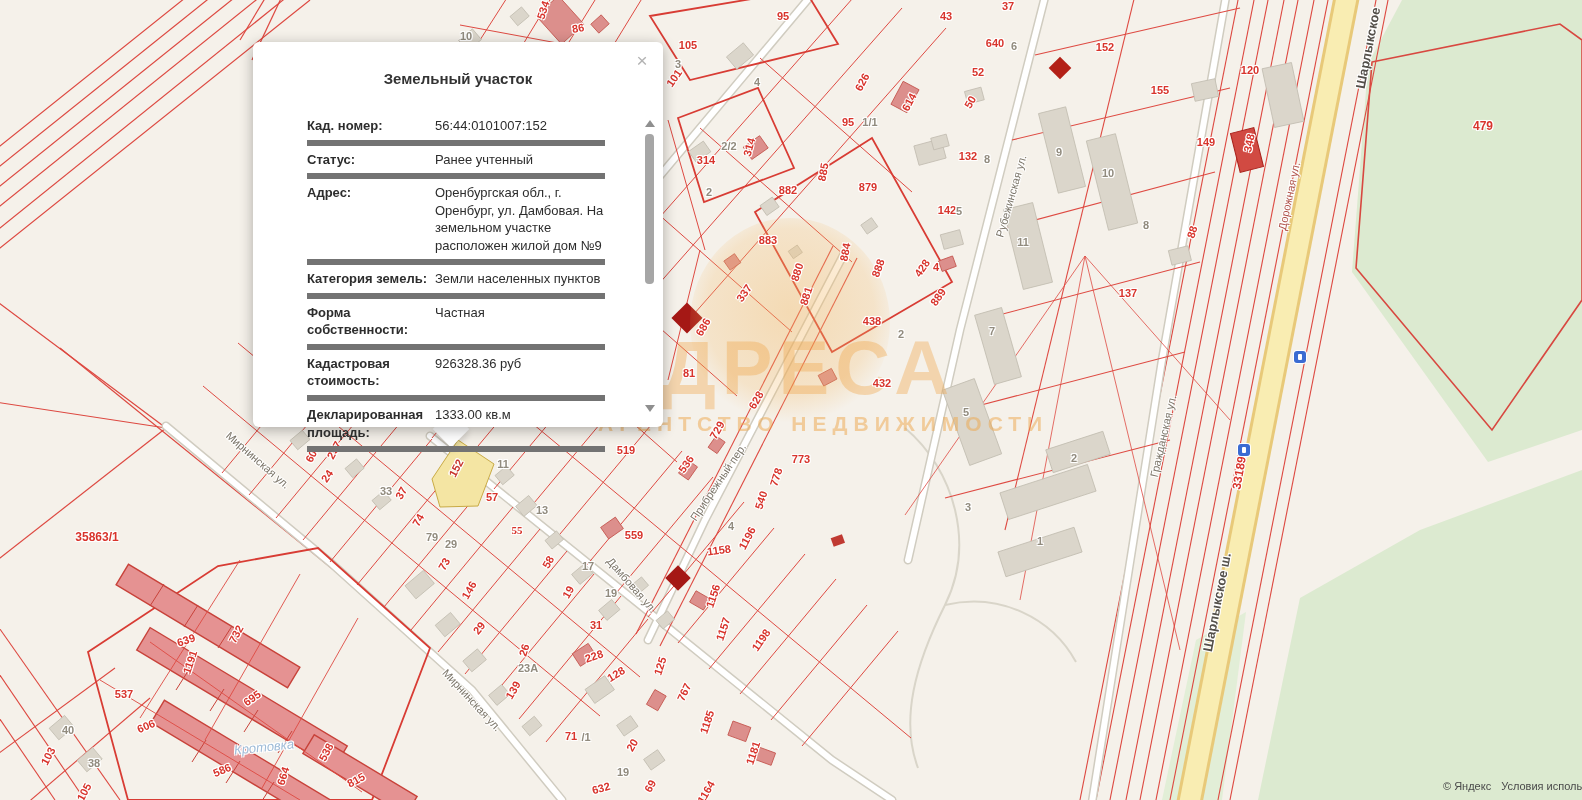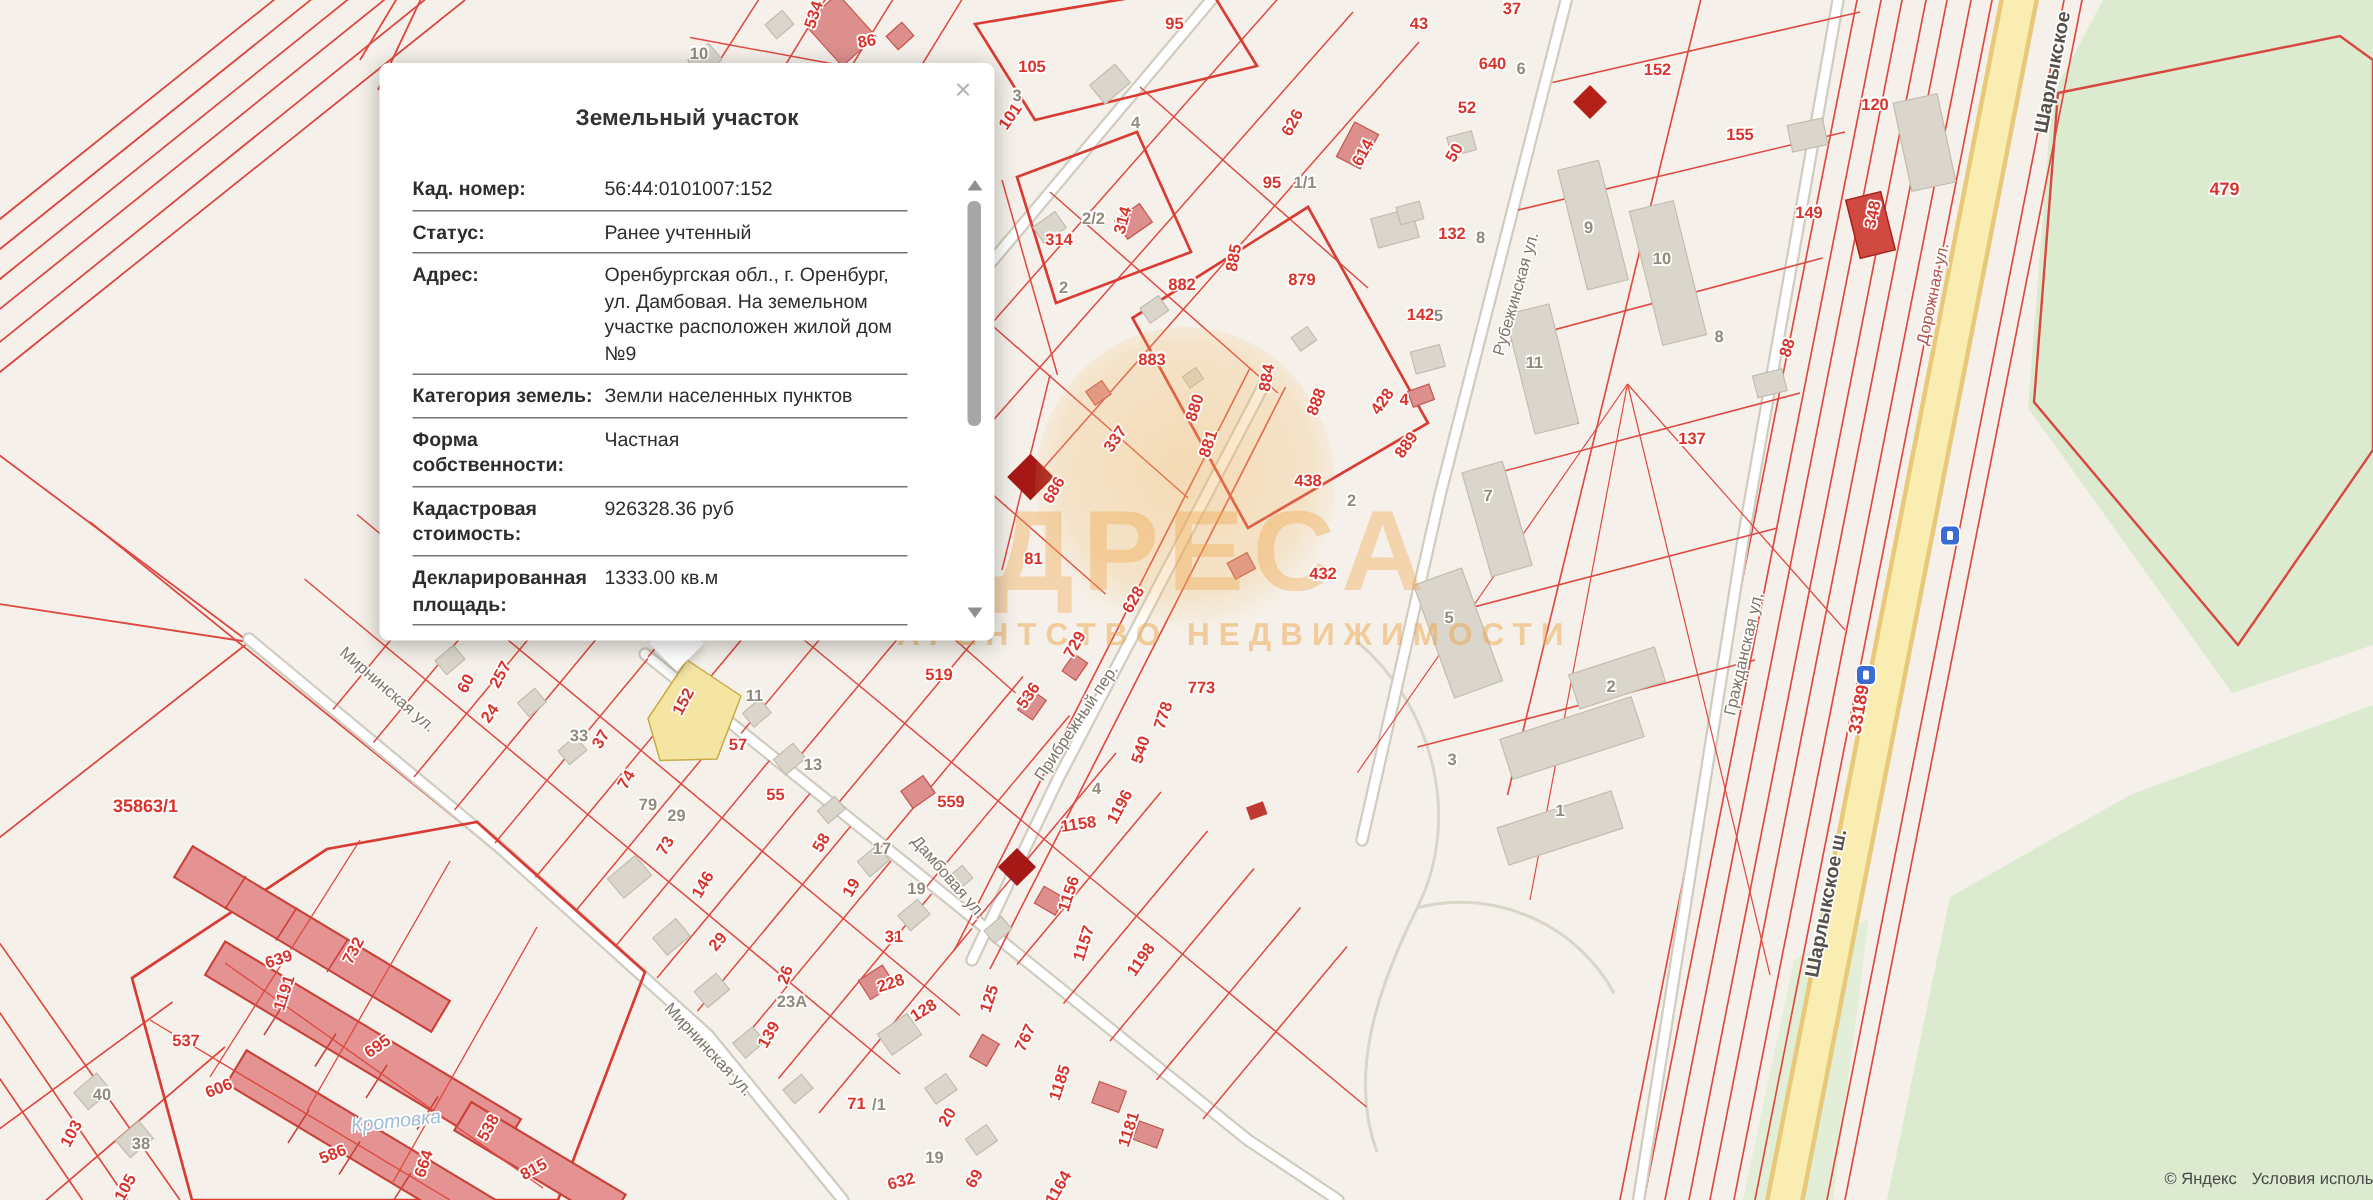--- a/index.html
+++ b/index.html
@@ -27,21 +27,21 @@
   .transit i{position:absolute;left:4px;top:3px;width:4px;height:6px;background:#fff;border-radius:1px;}
   
   #popup{position:absolute;left:253px;top:42px;width:410px;height:385px;background:#fff;border-radius:6px;
     box-shadow:0 3px 14px rgba(0,0,0,.3);z-index:5;}
   #popup-tail{position:absolute;left:438px;top:416px;width:26px;height:26px;background:#fff;transform:rotate(45deg);
     z-index:4;box-shadow:3px 3px 6px rgba(0,0,0,.15);}
   #popup-title{margin-top:28px;text-align:center;font-size:15px;font-weight:bold;color:#333;}
   #popup-close{position:absolute;right:12px;top:10px;width:18px;height:18px;color:#b3b3b3;font-size:19px;line-height:18px;
     text-align:center;cursor:pointer;font-weight:normal;}
   #popup-fields{position:absolute;left:22px;top:70px;width:330px;}
-  .prow{display:flex;border-bottom:1px solid #737373;padding:5px 0 5px 0;min-height:16px;}
+  .prow{display:flex;border-bottom:6px solid #737373;padding:5px 0 5px 0;min-height:16px;margin-left:32px;}
   .prow .plbl{width:128px;flex:0 0 128px;font-size:13px;color:#2d2d2d;font-weight:bold;line-height:1.35;}
   .prow .pval{flex:1;font-size:13px;color:#2d2d2d;line-height:1.35;}
   #popup-scroll{position:absolute;right:8px;top:78px;width:11px;height:292px;}
   .arrow-up{position:absolute;left:1px;top:0;width:0;height:0;border-left:5px solid transparent;border-right:5px solid transparent;border-bottom:7px solid #8f8f8f;}
   .arrow-down{position:absolute;left:1px;bottom:0;width:0;height:0;border-left:5px solid transparent;border-right:5px solid transparent;border-top:7px solid #8f8f8f;}
   #scroll-thumb{position:absolute;left:1px;top:14px;width:9px;height:150px;background:#a6a6a6;border-radius:4px;}
   
   #attribution{position:absolute;left:1443px;top:780px;z-index:6;font-size:11px;color:#4a4a4a;white-space:nowrap;}
   #attribution span{margin-right:10px;}
 </style>
@@ -396,21 +396,21 @@
       <span class="mlbl k-grey" style="left: 451px; top: 544px; transform: translate(-50%, -50%) rotate(0deg);">29</span>
       <span class="mlbl k-red" style="left: 469px; top: 590px; transform: translate(-50%, -50%) rotate(-60deg);">146</span>
       <span class="mlbl k-red" style="left: 479px; top: 628px; transform: translate(-50%, -50%) rotate(-50deg);">29</span>
       <span class="mlbl k-red" style="left: 524px; top: 650px; transform: translate(-50%, -50%) rotate(-72deg);">26</span>
       <span class="mlbl k-grey" style="left: 528px; top: 668px; transform: translate(-50%, -50%) rotate(0deg);">23А</span>
       <span class="mlbl k-red" style="left: 513px; top: 690px; transform: translate(-50%, -50%) rotate(-60deg);">139</span>
       <span class="mlbl k-sel" style="left: 456px; top: 468px; transform: translate(-50%, -50%) rotate(-62deg);">152</span>
       <span class="mlbl k-grey" style="left: 503px; top: 464px; transform: translate(-50%, -50%) rotate(0deg);">11</span>
       <span class="mlbl k-red" style="left: 492px; top: 497px; transform: translate(-50%, -50%) rotate(0deg);">57</span>
       <span class="mlbl k-grey" style="left: 542px; top: 510px; transform: translate(-50%, -50%) rotate(0deg);">13</span>
-      <span class="mlbl k-red" style="left: 517px; top: 530px; transform: translate(-50%, -50%) rotate(0deg);">55</span>
+      <span class="mlbl k-red" style="left: 517px; top: 530px; transform: translate(-50%, -50%) rotate(0deg); font-family: Liberation Serif, serif;">55</span>
       <span class="mlbl k-red" style="left: 548px; top: 562px; transform: translate(-50%, -50%) rotate(-60deg);">58</span>
       <span class="mlbl k-grey" style="left: 588px; top: 566px; transform: translate(-50%, -50%) rotate(0deg);">17</span>
       <span class="mlbl k-red" style="left: 568px; top: 592px; transform: translate(-50%, -50%) rotate(-60deg);">19</span>
       <span class="mlbl k-grey" style="left: 611px; top: 593px; transform: translate(-50%, -50%) rotate(0deg);">19</span>
       <span class="mlbl k-red" style="left: 596px; top: 625px; transform: translate(-50%, -50%) rotate(0deg);">31</span>
       <span class="mlbl k-red" style="left: 594px; top: 656px; transform: translate(-50%, -50%) rotate(-18deg);">228</span>
       <span class="mlbl k-red" style="left: 616px; top: 674px; transform: translate(-50%, -50%) rotate(-32deg);">128</span>
       <span class="mlbl k-red" style="left: 660px; top: 666px; transform: translate(-50%, -50%) rotate(-72deg);">125</span>
       <span class="mlbl k-red" style="left: 684px; top: 692px; transform: translate(-50%, -50%) rotate(-65deg);">767</span>
       <span class="mlbl k-red" style="left: 571px; top: 736px; transform: translate(-50%, -50%) rotate(0deg);">71</span>

